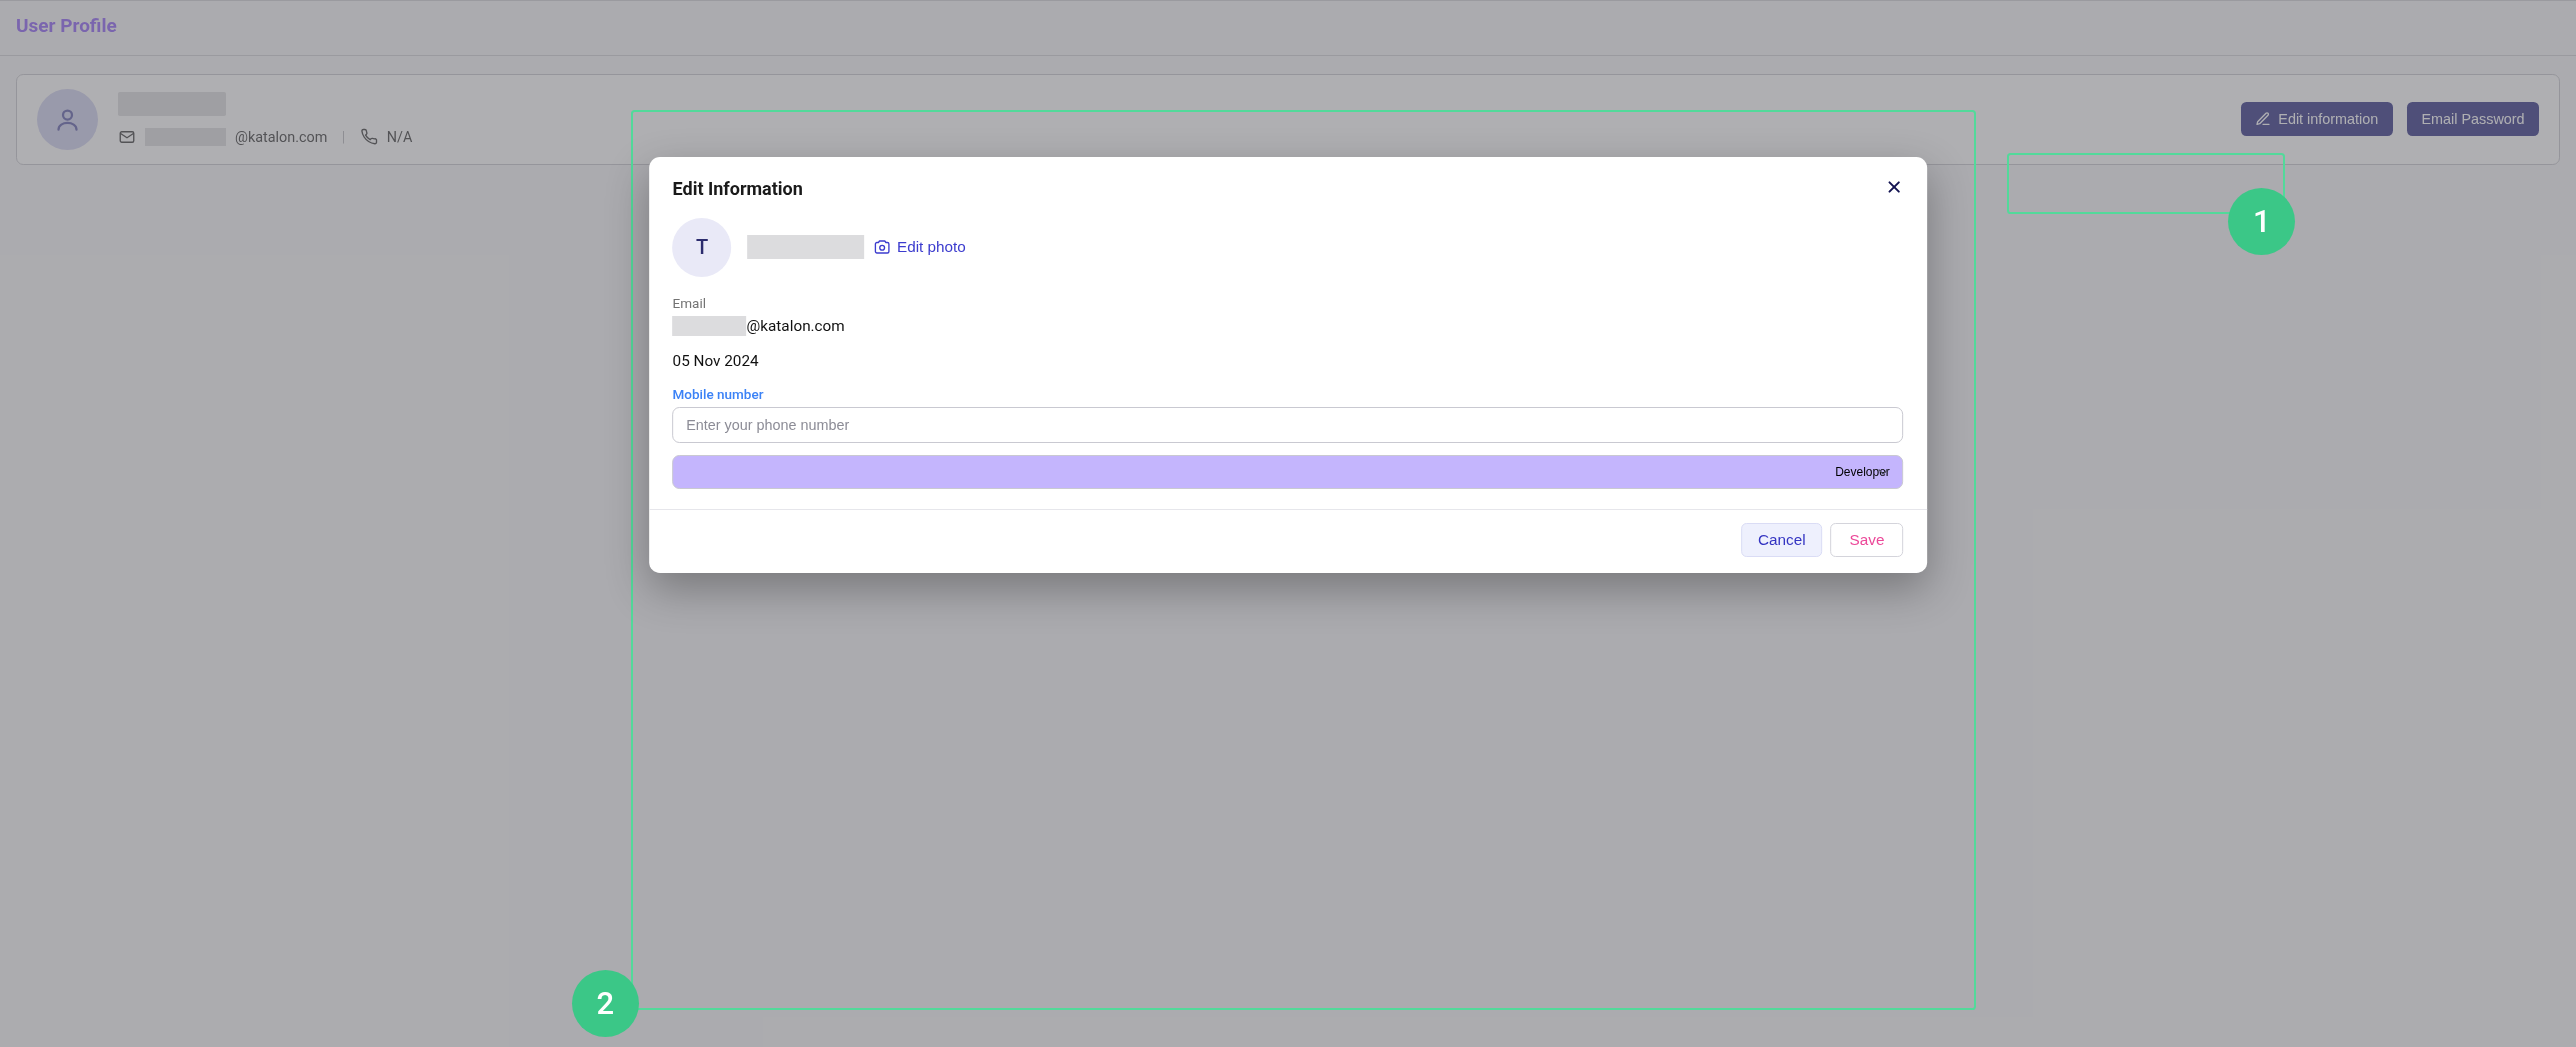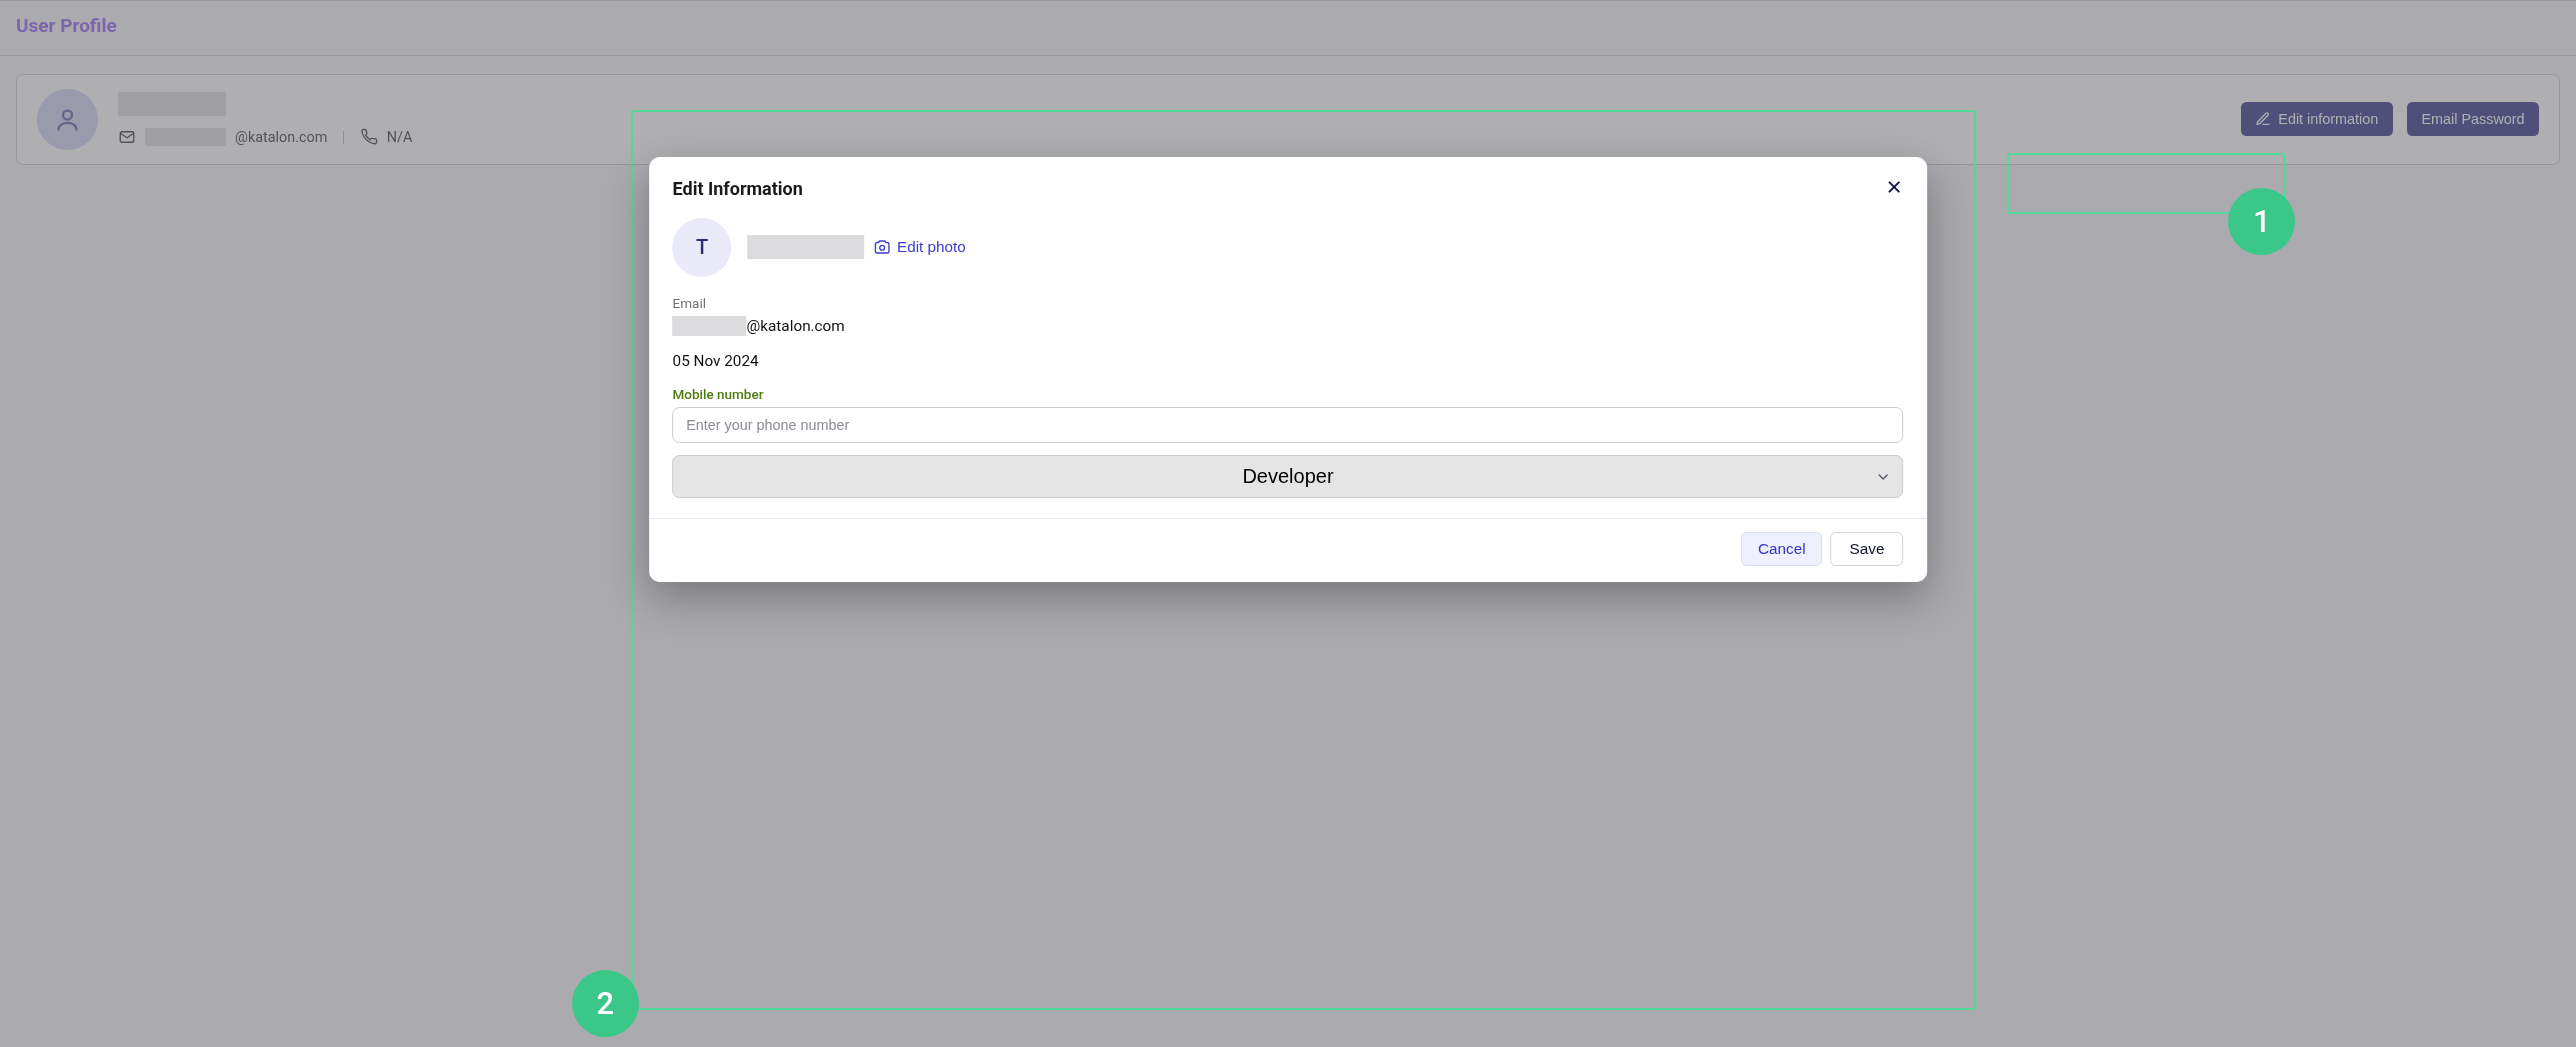--- a/index.html
+++ b/index.html
@@ -176,21 +176,21 @@
     color: #3c3cce;
     font-size: 15.3px;
     cursor: pointer;
     display: inline-flex;
     align-items: center;
     gap: 5.4px;
     padding: 0;
   }
 
   .field-label { font-size: 13.5px; color: #737373; margin-bottom: 5.4px; display: block; }
-  .field-label.dark { color: #4d7c0f; font-weight: 500; }
+  .field-label.dark { color: #3b82f6; font-weight: 500; }
   .field-value { font-size: 15.3px; color: #111; margin-bottom: 16px; }
   .email-line { display: flex; align-items: center; gap: 0; }
   .grey-inline-modal {
     background: #dcdcde;
     height: 20px;
     width: 74px;
     display: inline-block;
   }
 
   .text-input {
@@ -200,27 +200,27 @@
     border: 0.9px solid #c9c9d1;
     border-radius: 7.2px;
     margin-bottom: 12px;
   }
   .text-input::placeholder { color: #8c8c96; }
 
   .select-wrap { position: relative; margin-bottom: 16px; }
   .select-input {
     width: 100%;
     padding: 9px 12.6px;
-    font-size: 20px;
+    font-size: 12px;
     border: 0.9px solid #c9c9d1;
     border-radius: 7.2px;
-    background: #e5e5e5;
+    background: #c4b5fd;
     cursor: pointer;
     appearance: none;
-    text-align: center;
+    text-align: right;
   }
   .chevron {
     position: absolute;
     right: 12.6px;
     top: 50%;
     transform: translateY(-50%);
     pointer-events: none;
     color: #55556b;
   }
 
@@ -236,21 +236,21 @@
     border: 0.9px solid #dadcf5;
     color: #3434c2;
     font-size: 15.3px;
     padding: 7.2px 16px;
     border-radius: 5.4px;
     cursor: pointer;
   }
   .btn-save {
     background: #fff;
     border: 0.9px solid #d4d4db;
-    color: #0f172a;
+    color: #ec4899;
     font-size: 15.3px;
     padding: 7.2px 18px;
     border-radius: 5.4px;
     cursor: default;
   }
 </style>
 </head>
 <body>
 
 <div class="page">

